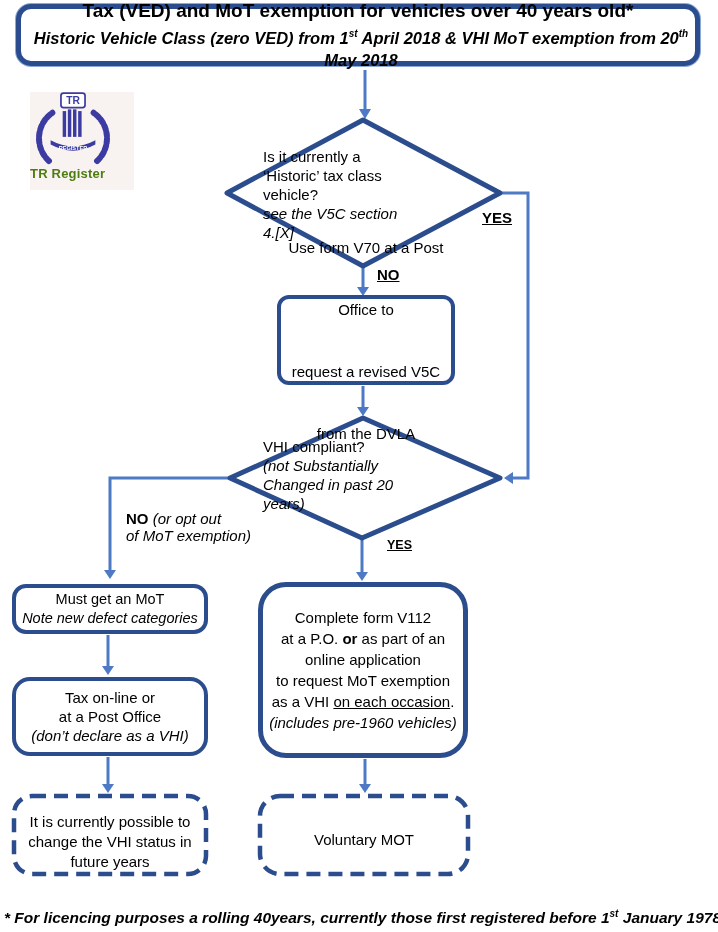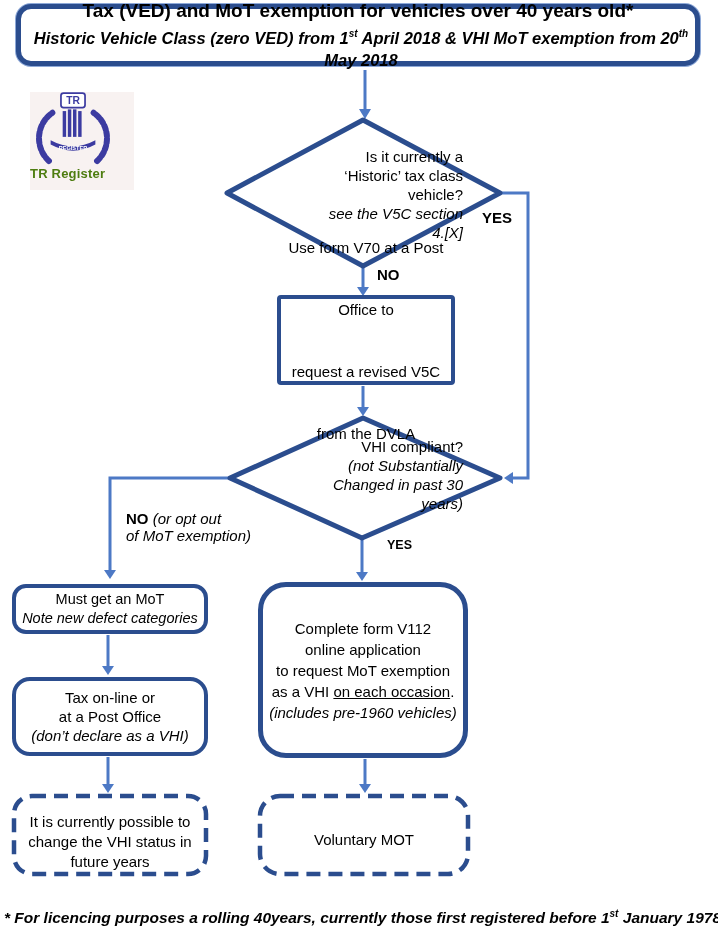--- a/index.html
+++ b/index.html
@@ -15,27 +15,27 @@
     font-size:15px;line-height:19px;
   }
   .title-box{
     left:16px;top:4px;width:684px;height:62px;border-radius:15px;
     border-width:5px;box-shadow:0 0 0 1px #8ea9d8;
   }
   .title-main{font-weight:bold;font-size:19px;line-height:24px;}
   .title-sub{font-style:italic;font-weight:600;font-size:16.5px;line-height:22px;padding-left:6px;}
   sup{font-size:10px;}
   .diamond-text{
-    text-align:right;font-size:15px;line-height:19px;background:transparent;
+    text-align:left;font-size:15px;line-height:19px;background:transparent;
   }
   .it{font-style:italic;}
   .bd{font-weight:bold;}
   .ul{text-decoration:underline;}
-  .label{font-weight:bold;font-size:15px;line-height:16px;background:transparent;}
-  .v70-box{left:277px;top:295px;width:178px;height:90px;border-radius:4px;gap:43px;}
+  .label{font-weight:bold;font-size:15px;line-height:16px;background:transparent;text-decoration:underline;}
+  .v70-box{left:277px;top:295px;width:178px;height:90px;border-radius:12px;gap:43px;}
   .mot-box{left:12px;top:584px;width:196px;height:50px;border-radius:14px;font-size:14.5px;}
   .tax-box{left:12px;top:677px;width:196px;height:79px;border-radius:18px;}
   .v112-box{left:258px;top:582px;width:210px;height:176px;border-radius:28px;border-width:5px;font-size:15px;line-height:21px;}
   .future-box{left:16px;top:798px;width:188px;height:74px;background:transparent;border:none;}
   .voluntary-box{left:262px;top:776px;width:204px;height:74px;background:transparent;border:none;font-size:15px;}
   .dashed-text{display:flex;flex-direction:column;justify-content:flex-end;align-items:center;text-align:center;font-size:15px;line-height:20px;}
   .no2-label{left:126px;top:510px;width:150px;font-size:15px;line-height:17px;text-align:left;background:transparent;}
   .footnote{
     left:4px;top:908px;width:712px;font-weight:bold;font-style:italic;
     font-size:15.5px;background:transparent;white-space:nowrap;
@@ -120,21 +120,21 @@
   <div class="abs node v70-box">
     <div>Use form V70 at a Post</div>
     <div>Office to</div>
     <div>request a revised V5C</div>
     <div>from the DVLA</div>
   </div>
 
   <div class="abs diamond-text" style="left:263px;top:437px;width:200px;">
     <div>VHI compliant?</div>
     <div class="it">(not Substantially</div>
-    <div class="it">Changed in past 30</div>
+    <div class="it">Changed in past 20</div>
     <div class="it">years)</div>
   </div>
 
   <div class="abs no2-label">
     <span class="bd">NO </span><span class="it">(or opt out</span><br>
     <span class="it">of MoT exemption)</span>
   </div>
 
   <div class="abs label" style="left:387px;top:537px;font-size:12.5px;">YES</div>
 
@@ -144,20 +144,21 @@
   </div>
 
   <div class="abs node tax-box">
     <div>Tax on-line or</div>
     <div>at a Post Office</div>
     <div class="it">(don’t declare as a VHI)</div>
   </div>
 
   <div class="abs node v112-box">
     <div>Complete form V112</div>
+    <div><span>at a P.O. </span><span class="bd">or</span><span> as part of an</span></div>
     <div>online application</div>
     <div>to request MoT exemption</div>
     <div><span>as a VHI </span><span class="ul">on each occasion</span><span>.</span></div>
     <div class="it">(includes pre-1960 vehicles)</div>
   </div>
 
   <div class="abs future-box dashed-text">
     <div>It is currently possible to</div>
     <div>change the VHI status in</div>
     <div>future years</div>

